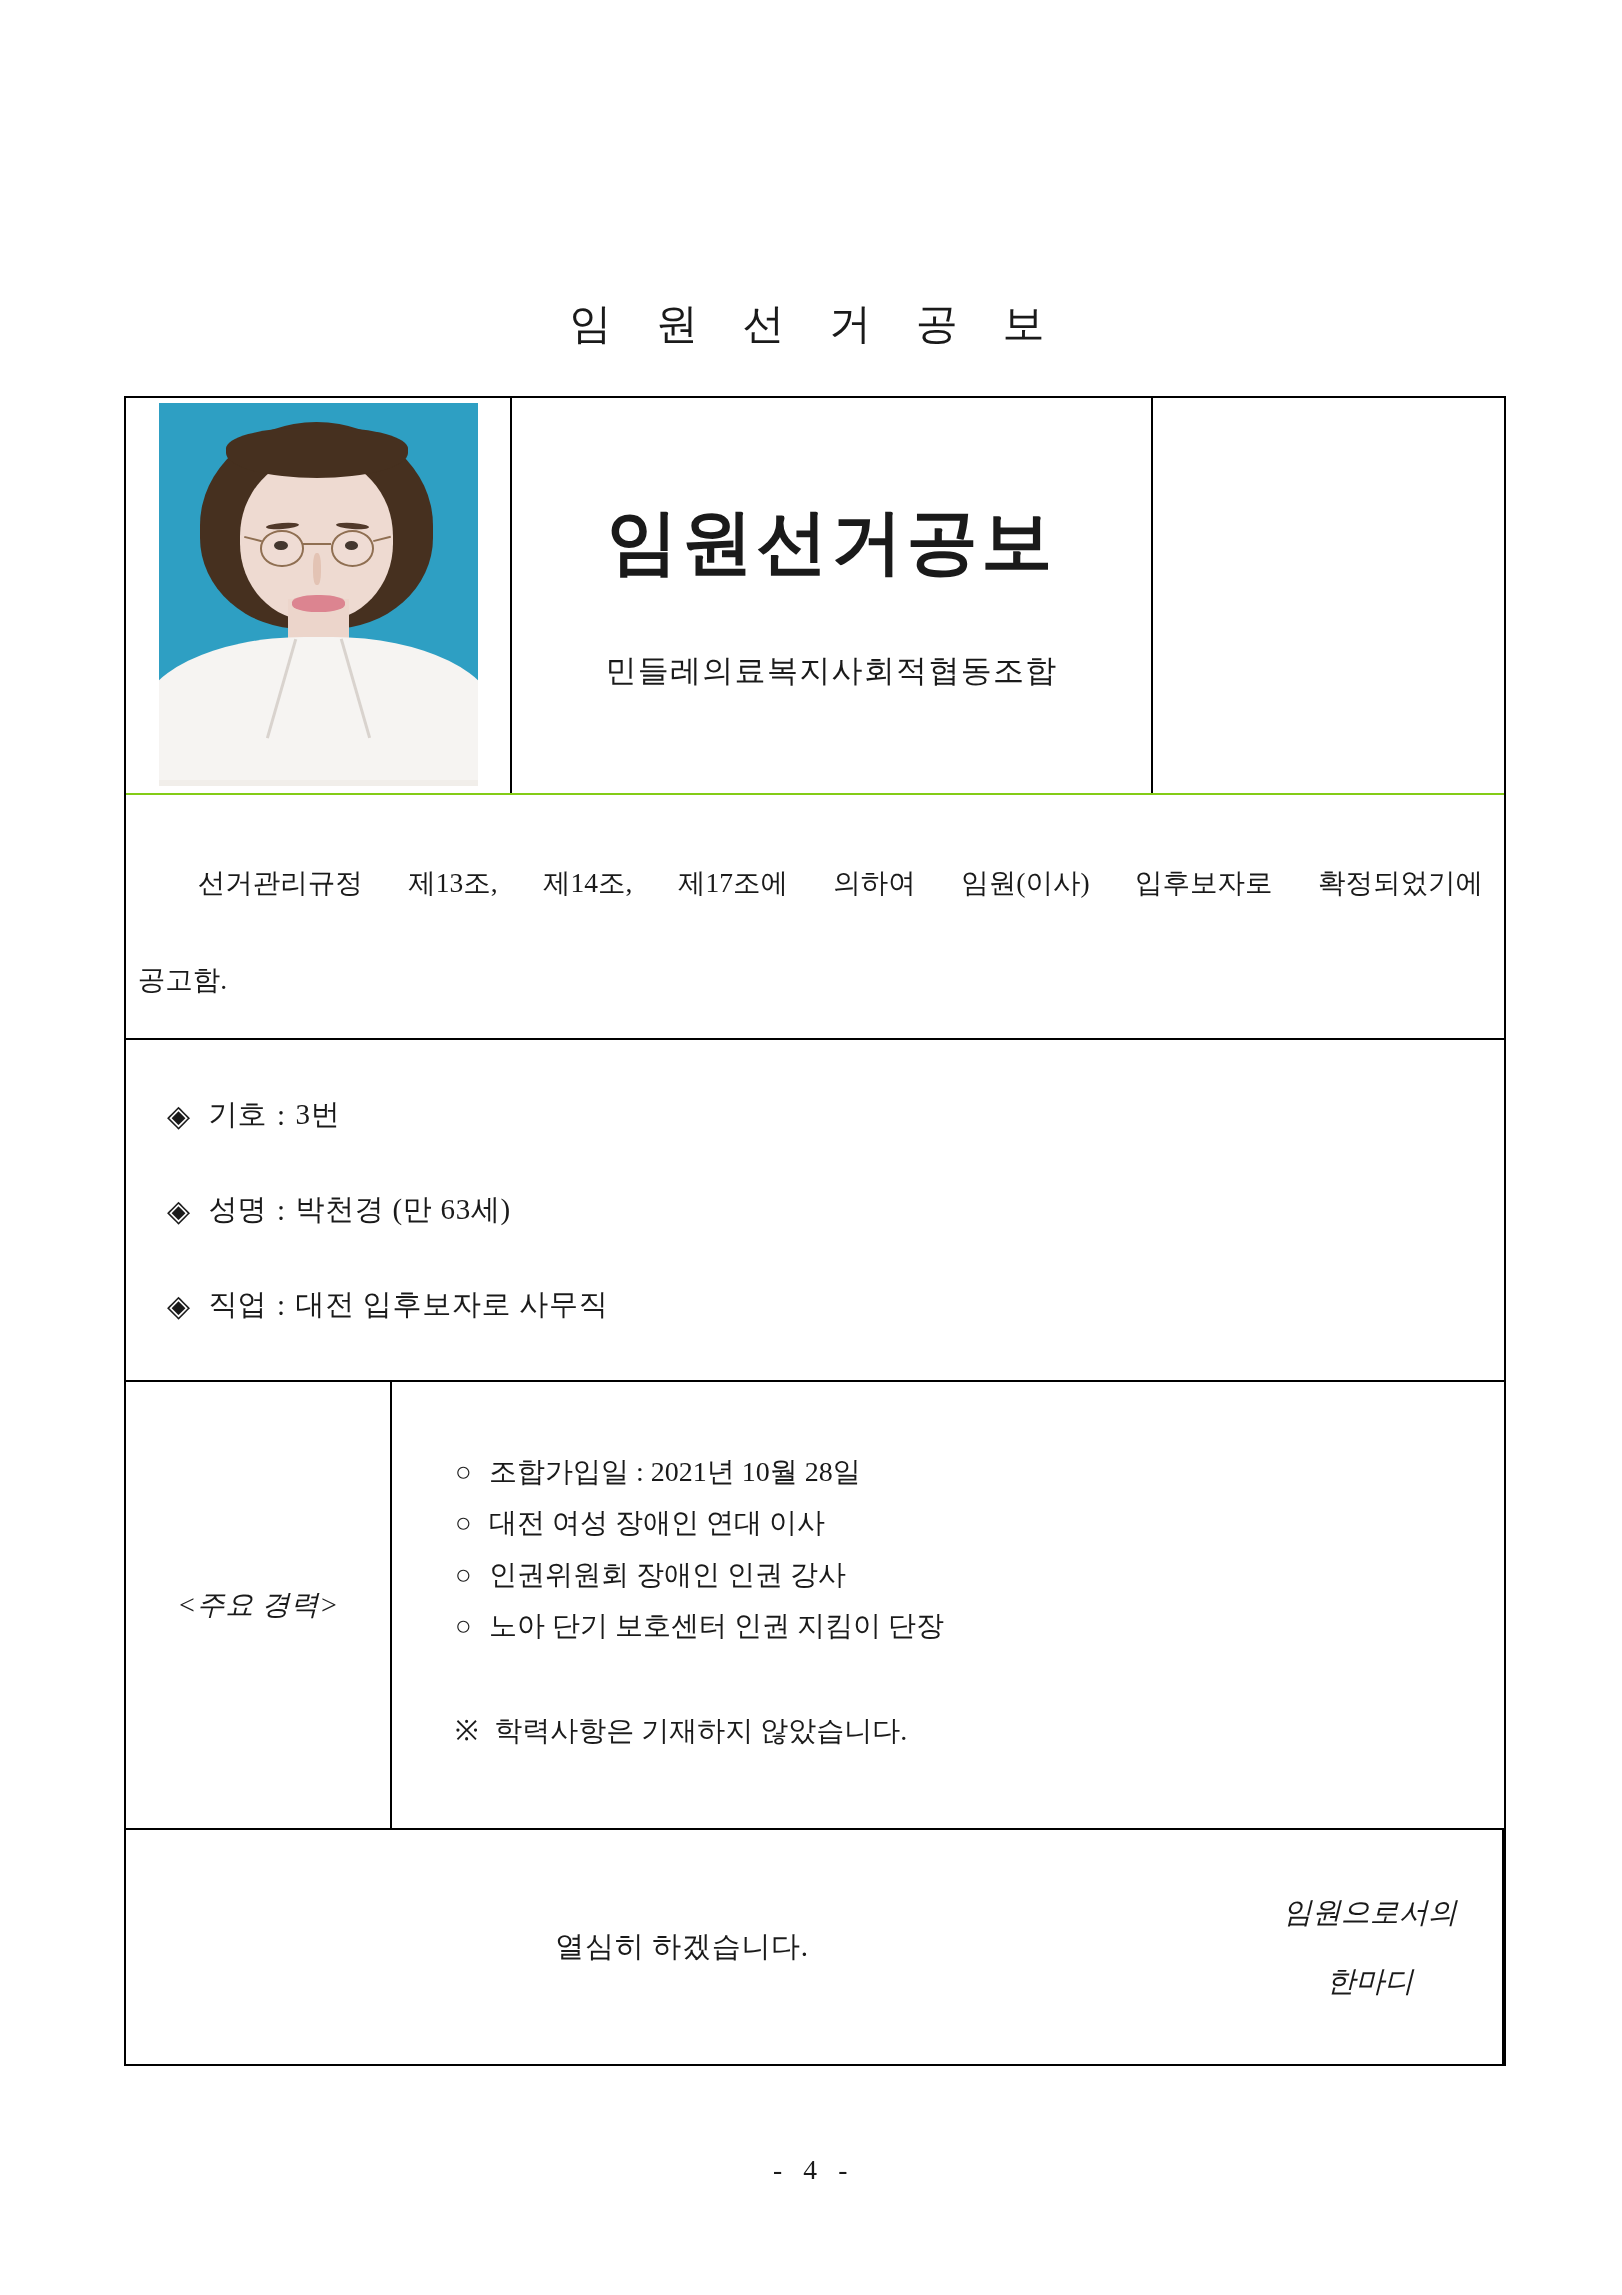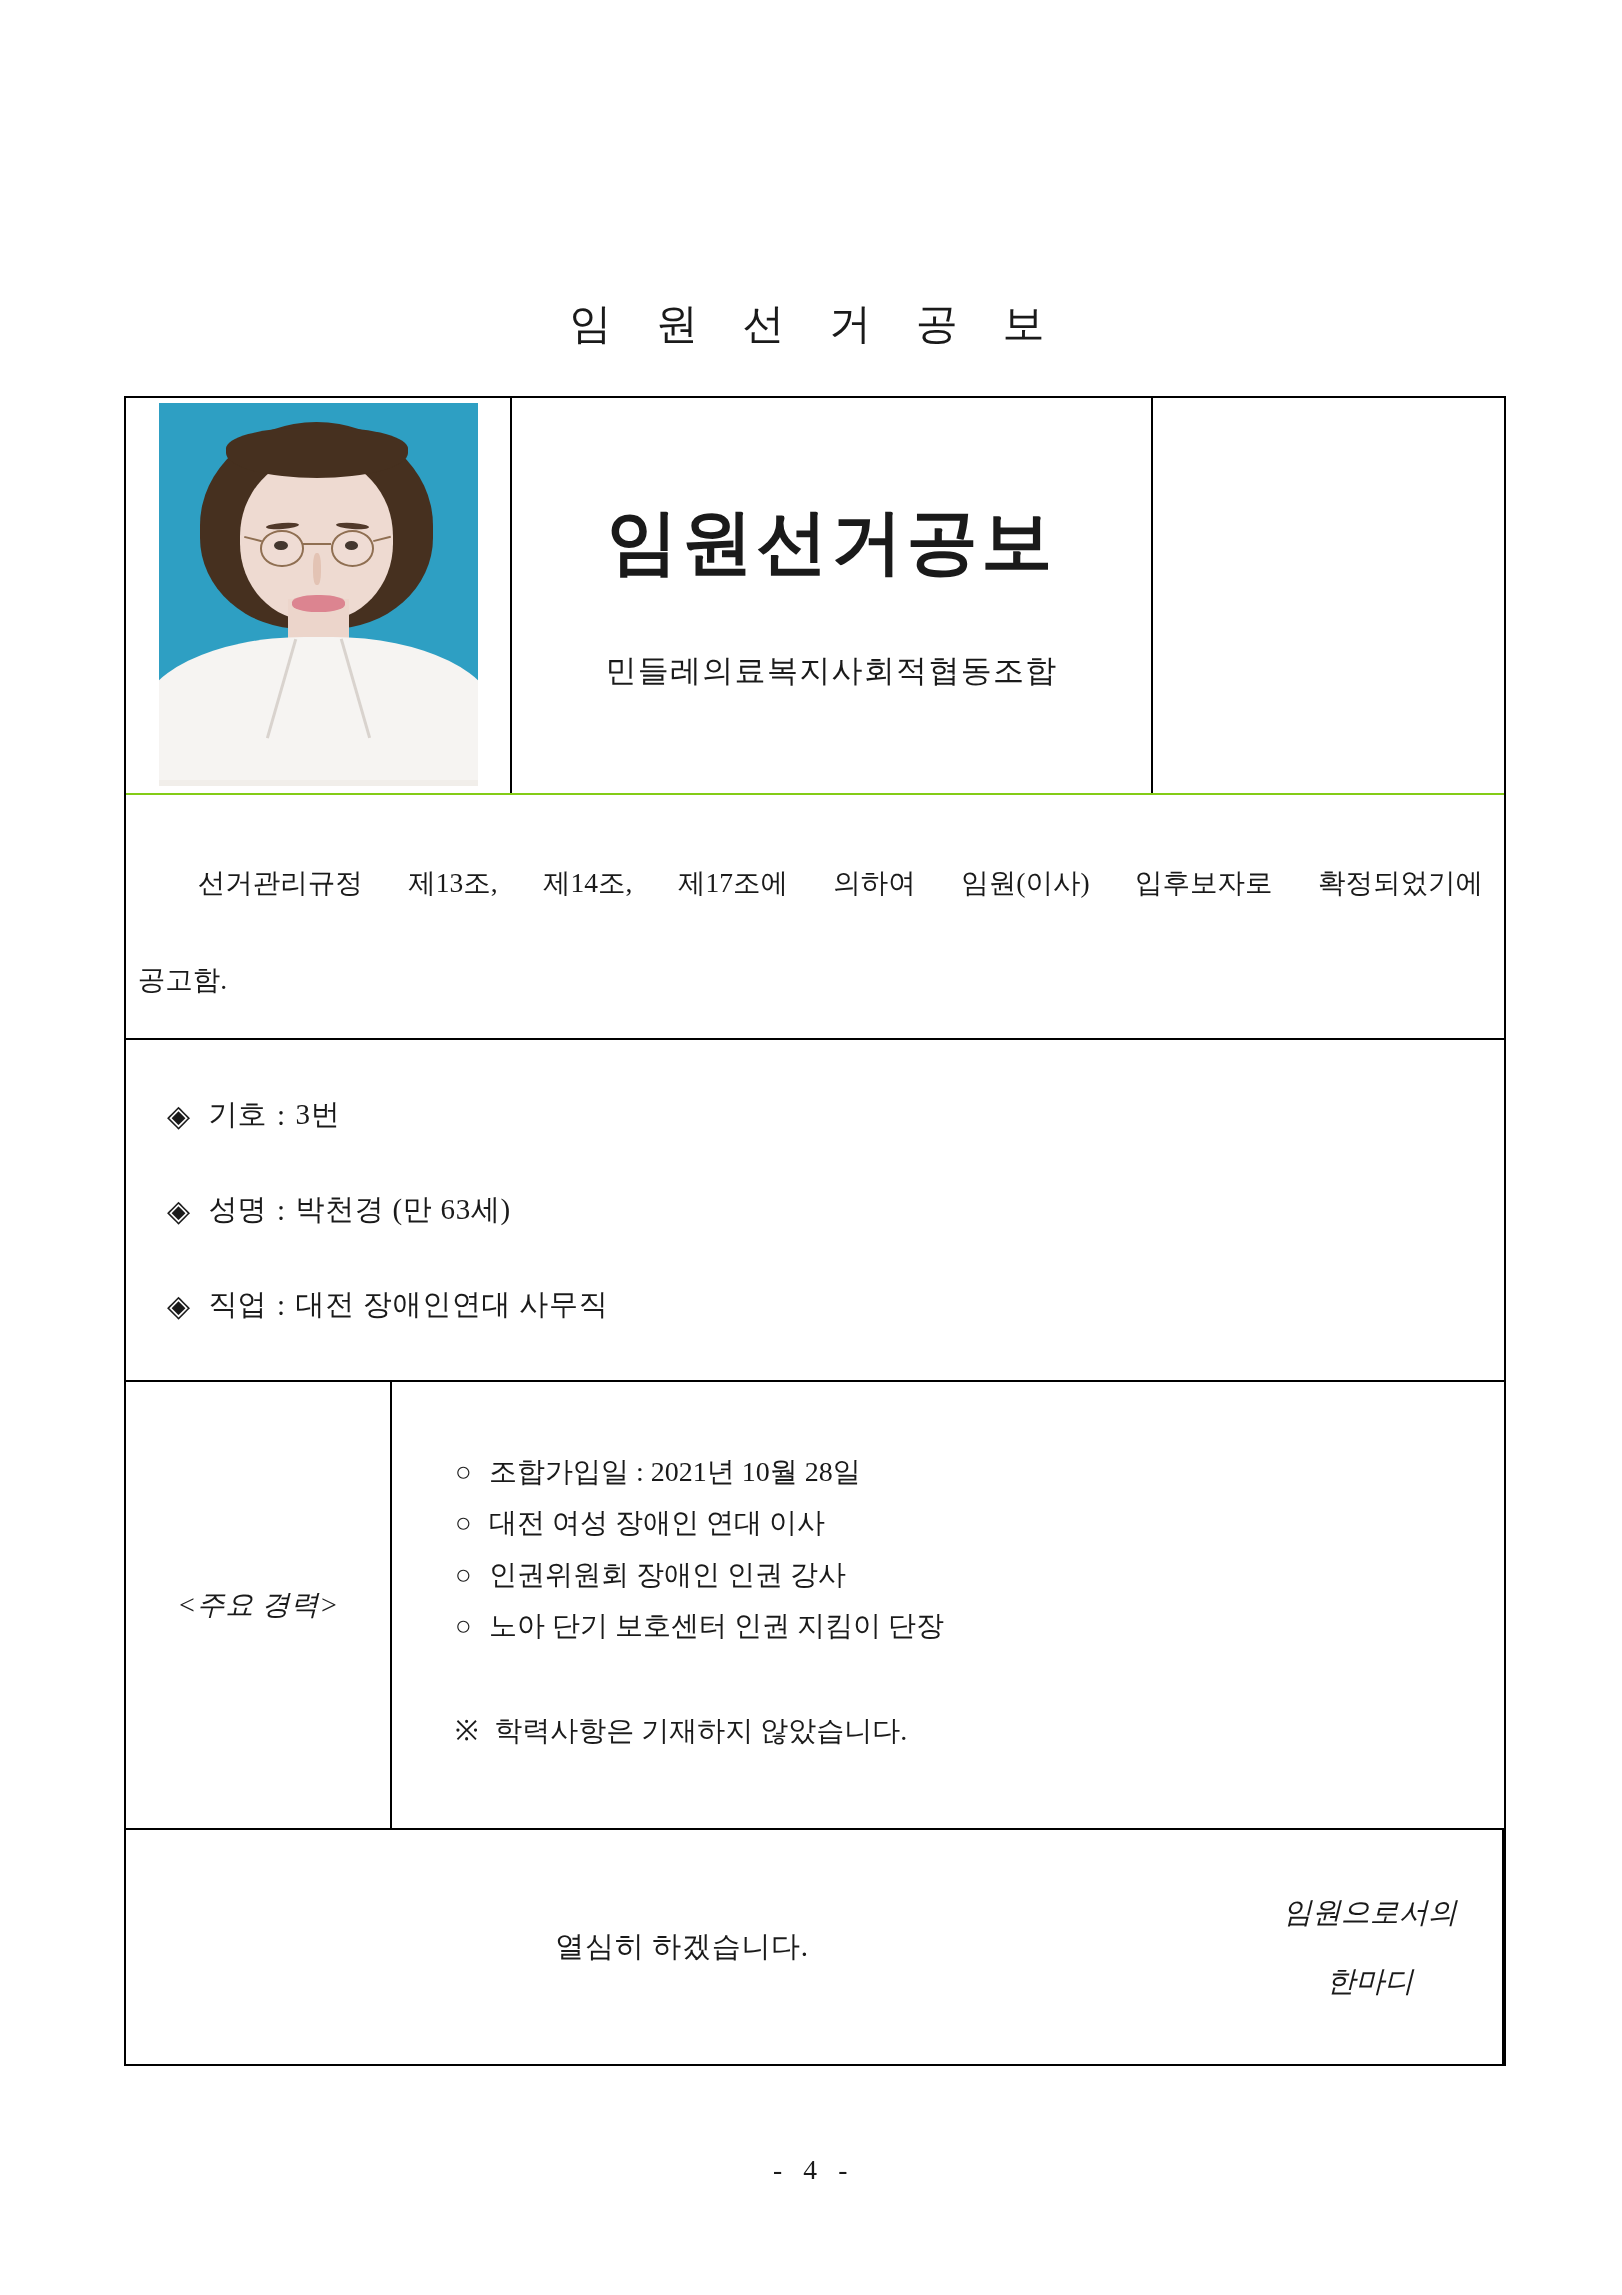--- a/index.html
+++ b/index.html
@@ -266,21 +266,21 @@
     <div class="field-row">
       <span class="diamond-bullet">◈</span>
       <span class="field-label">성명</span>
       <span class="field-sep">:</span>
       <span class="field-value">박천경  (만 63세)</span>
     </div>
     <div class="field-row">
       <span class="diamond-bullet">◈</span>
       <span class="field-label">직업</span>
       <span class="field-sep">:</span>
-      <span class="field-value">대전 장애인연대 사무직</span>
+      <span class="field-value">대전 입후보자로 사무직</span>
     </div>
   </div>
 
   <div class="row r4">
     <div class="cell bordered career-label-cell">
       <span>&lt;주요 경력&gt;</span>
     </div>
     <div class="cell career-body-cell">
       <div class="career-item">
         <span class="circle-bullet">○</span>

